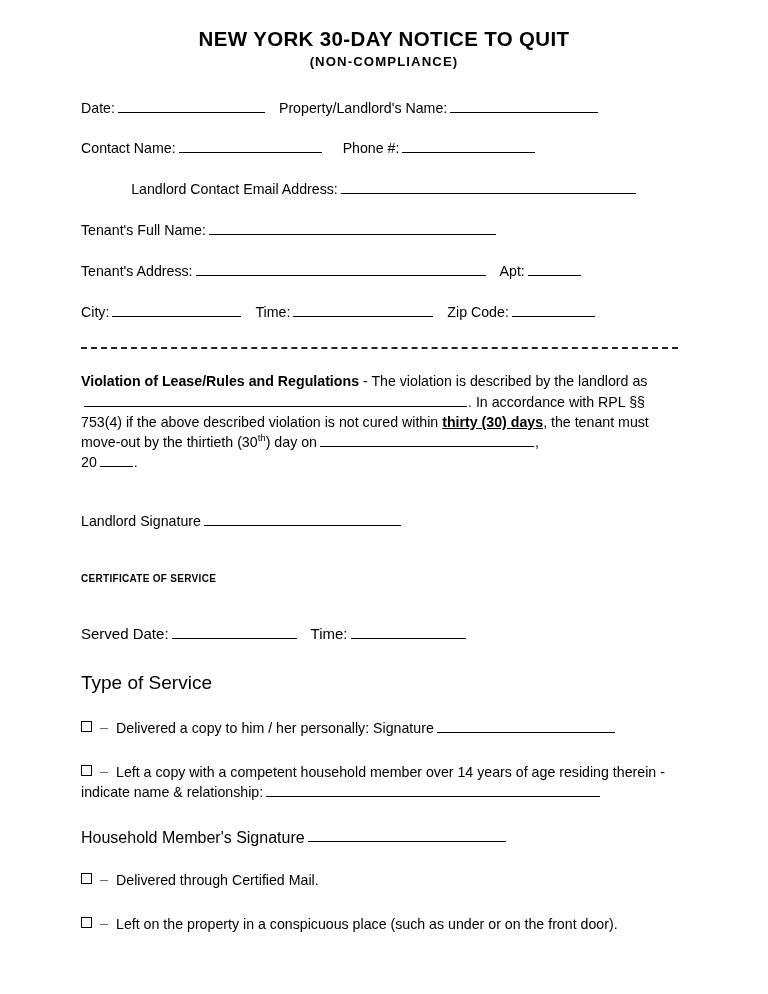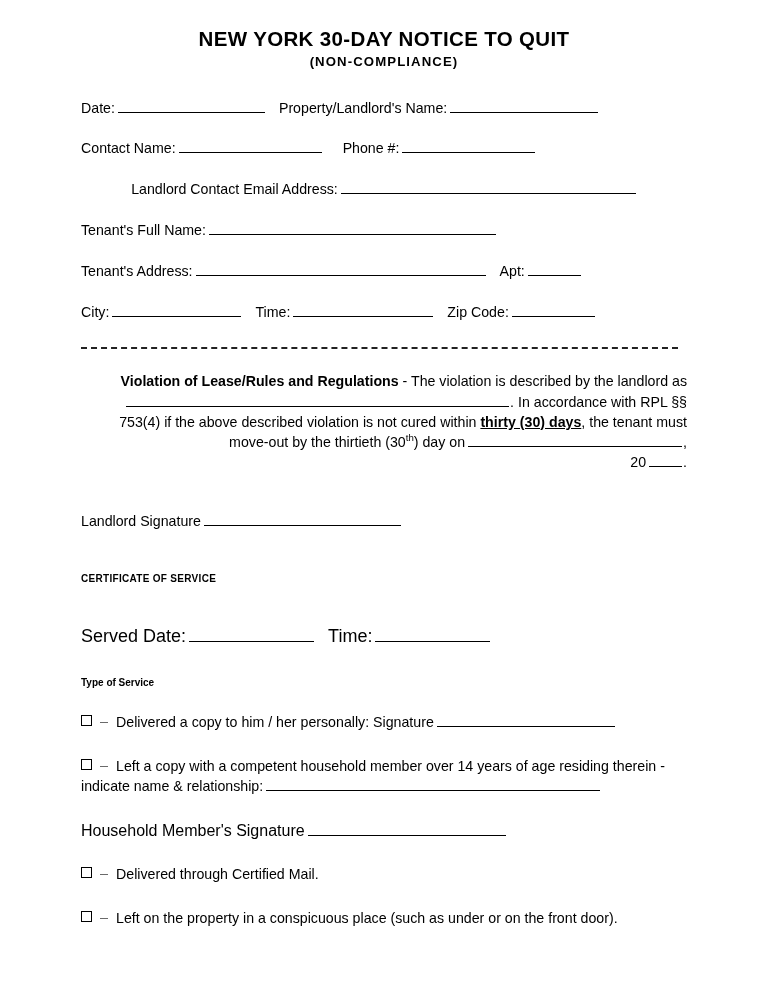--- a/index.html
+++ b/index.html
@@ -94,21 +94,21 @@
     height: 0;
     border-top: 2px dashed #222;
     width: 597px;
   }
 
   
   .violation {
     margin-top: 22px;
     font-size: 14.2px;
     line-height: 1.42;
-    text-align: right;
+    text-align: left;
   }
   .violation b { font-weight: bold; }
   .bold-underline {
     font-weight: bold;
     text-decoration: underline;
   }
   sup {
     font-size: 0.68em;
     vertical-align: super;
     line-height: 0;
@@ -122,28 +122,28 @@
   .w-llsig { width: 197px; }
 
   
   .cert-heading {
     margin-top: 44px;
     text-align: left;
     font-size: 10px;
     font-weight: bold;
     letter-spacing: 0.3px;
   }
-  .row-served { margin-top: 40px; font-size: 18px; white-space: nowrap; }
+  .row-served { margin-top: 40px; font-size: 15px; white-space: nowrap; }
   .w-served { width: 125px; }
   .w-time   { width: 115px; }
 
   .type-heading {
     margin-top: 30px;
-    font-size: 10px;
-    font-weight: bold;
+    font-size: 19px;
+    font-weight: normal;
   }
 
   
   .cb-item {
     margin-top: 24px;
     font-size: 14.2px;
     line-height: 1.42;
     display: block;
   }
   .cb-box {

